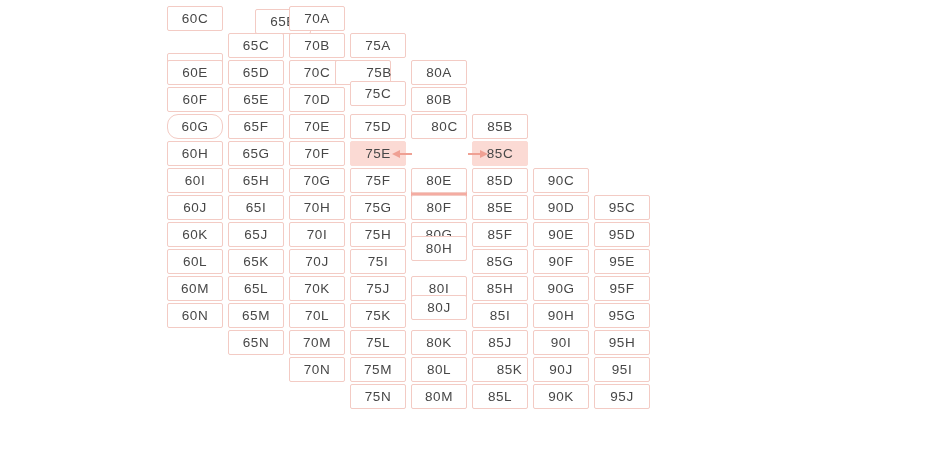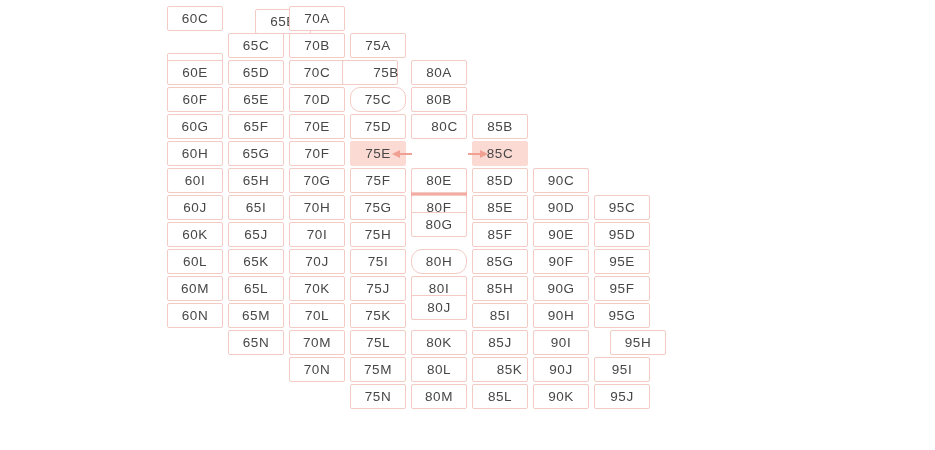--- a/index.html
+++ b/index.html
@@ -53,21 +53,21 @@
 </style>
 </head>
 <body>
 
 <div class="canvas">
   <div class="grid">
       <div class="cell" style="left: 167px; top: 6px;">60C</div>
       <div class="cell" style="left: 167px; top: 33px; margin-top: 20px;">60D</div>
       <div class="cell" style="left: 167px; top: 60px;">60E</div>
       <div class="cell" style="left: 167px; top: 87px;">60F</div>
-      <div class="cell" style="left: 167px; top: 114px;">60G</div>
+      <div class="cell" style="left: 167px; top: 114px; border-radius: 11px;">60G</div>
       <div class="cell" style="left: 167px; top: 141px;">60H</div>
       <div class="cell" style="left: 167px; top: 168px;">60I</div>
       <div class="cell" style="left: 167px; top: 195px;">60J</div>
       <div class="cell" style="left: 167px; top: 222px;">60K</div>
       <div class="cell" style="left: 167px; top: 249px;">60L</div>
       <div class="cell" style="left: 167px; top: 276px;">60M</div>
       <div class="cell" style="left: 167px; top: 303px;">60N</div>
       <div class="cell" style="left: 228px; top: 9px; margin-left: 27px;">65B</div>
       <div class="cell" style="left: 228px; top: 33px;">65C</div>
       <div class="cell" style="left: 228px; top: 60px;">65D</div>
@@ -89,41 +89,41 @@
       <div class="cell" style="left: 289px; top: 141px;">70F</div>
       <div class="cell" style="left: 289px; top: 168px;">70G</div>
       <div class="cell" style="left: 289px; top: 195px;">70H</div>
       <div class="cell" style="left: 289px; top: 222px;">70I</div>
       <div class="cell" style="left: 289px; top: 249px;">70J</div>
       <div class="cell" style="left: 289px; top: 276px;">70K</div>
       <div class="cell" style="left: 289px; top: 303px;">70L</div>
       <div class="cell" style="left: 289px; top: 330px;">70M</div>
       <div class="cell" style="left: 289px; top: 357px;">70N</div>
       <div class="cell" style="left: 350px; top: 33px;">75A</div>
-      <div class="cell" style="left: 342px; top: 60px; padding-left: 32px;">75B</div>
-      <div class="cell" style="left: 350px; top: 87px; border-radius: 10px;">75C</div>
+      <div class="cell" style="left: 335px; top: 60px; padding-left: 32px;">75B</div>
+      <div class="cell" style="left: 350px; top: 81px;">75C</div>
       <div class="cell" style="left: 350px; top: 114px;">75D</div>
       <div class="cell sister" style="left: 350px; top: 141px;">75E</div>
       <div class="cell" style="left: 350px; top: 168px;">75F</div>
       <div class="cell" style="left: 350px; top: 195px;">75G</div>
       <div class="cell" style="left: 350px; top: 222px;">75H</div>
       <div class="cell" style="left: 350px; top: 249px;">75I</div>
       <div class="cell" style="left: 350px; top: 276px;">75J</div>
       <div class="cell" style="left: 350px; top: 303px;">75K</div>
       <div class="cell" style="left: 350px; top: 330px;">75L</div>
       <div class="cell" style="left: 350px; top: 357px;">75M</div>
       <div class="cell" style="left: 350px; top: 384px;">75N</div>
       <div class="cell" style="left: 411px; top: 60px;">80A</div>
       <div class="cell" style="left: 411px; top: 87px;">80B</div>
       <div class="cell" style="left: 411px; top: 114px; padding-left: 11px;">80C</div>
       <div class="cell selected" style="left: 411px; top: 141px;">80D</div>
       <div class="cell" style="left: 411px; top: 168px;">80E</div>
       <div class="cell" style="left: 411px; top: 195px;">80F</div>
-      <div class="cell" style="left: 411px; top: 212px;">80G</div>
-      <div class="cell" style="left: 411px; top: 249px; border-radius: 11px;">80H</div>
+      <div class="cell" style="left: 411px; top: 222px;">80G</div>
+      <div class="cell" style="left: 411px; top: 236px;">80H</div>
       <div class="cell" style="left: 411px; top: 276px;">80I</div>
       <div class="cell" style="left: 411px; top: 295px; text-align: right;">80J</div>
       <div class="cell" style="left: 411px; top: 330px;">80K</div>
       <div class="cell" style="left: 411px; top: 357px;">80L</div>
       <div class="cell" style="left: 411px; top: 384px;">80M</div>
       <div class="cell" style="left: 472px; top: 114px;">85B</div>
       <div class="cell sister" style="left: 472px; top: 141px;">85C</div>
       <div class="cell" style="left: 472px; top: 168px;">85D</div>
       <div class="cell" style="left: 472px; top: 195px;">85E</div>
       <div class="cell" style="left: 472px; top: 222px;">85F</div>
@@ -140,21 +140,21 @@
       <div class="cell" style="left: 533px; top: 276px;">90G</div>
       <div class="cell" style="left: 533px; top: 303px;">90H</div>
       <div class="cell" style="left: 533px; top: 330px;">90I</div>
       <div class="cell" style="left: 533px; top: 357px;">90J</div>
       <div class="cell" style="left: 533px; top: 384px;">90K</div>
       <div class="cell" style="left: 594px; top: 195px;">95C</div>
       <div class="cell" style="left: 594px; top: 222px;">95D</div>
       <div class="cell" style="left: 594px; top: 249px;">95E</div>
       <div class="cell" style="left: 594px; top: 276px;">95F</div>
       <div class="cell" style="left: 594px; top: 303px;">95G</div>
-      <div class="cell" style="left: 610px; top: 330px;">95H</div>
+      <div class="cell" style="left: 594px; top: 330px;">95H</div>
       <div class="cell" style="left: 594px; top: 357px;">95I</div>
       <div class="cell" style="left: 594px; top: 384px;">95J</div>
       <svg width="20" height="12" viewBox="0 0 20 12" class="arrow" style="top: 147.5px; left: 392px;">
         <line x1="7" x2="20" y1="6" y2="6" stroke="#efa093" stroke-width="2"></line>
         <polygon points="8,2 0,6 8,10" fill="#efa093"></polygon>
       </svg>
       <svg width="20" height="12" viewBox="0 0 20 12" class="arrow" style="top: 147.5px; left: 468px;">
         <line x1="0" x2="13" y1="6" y2="6" stroke="#efa093" stroke-width="2"></line>
         <polygon points="12,2 20,6 12,10" fill="#efa093"></polygon>
       </svg>

